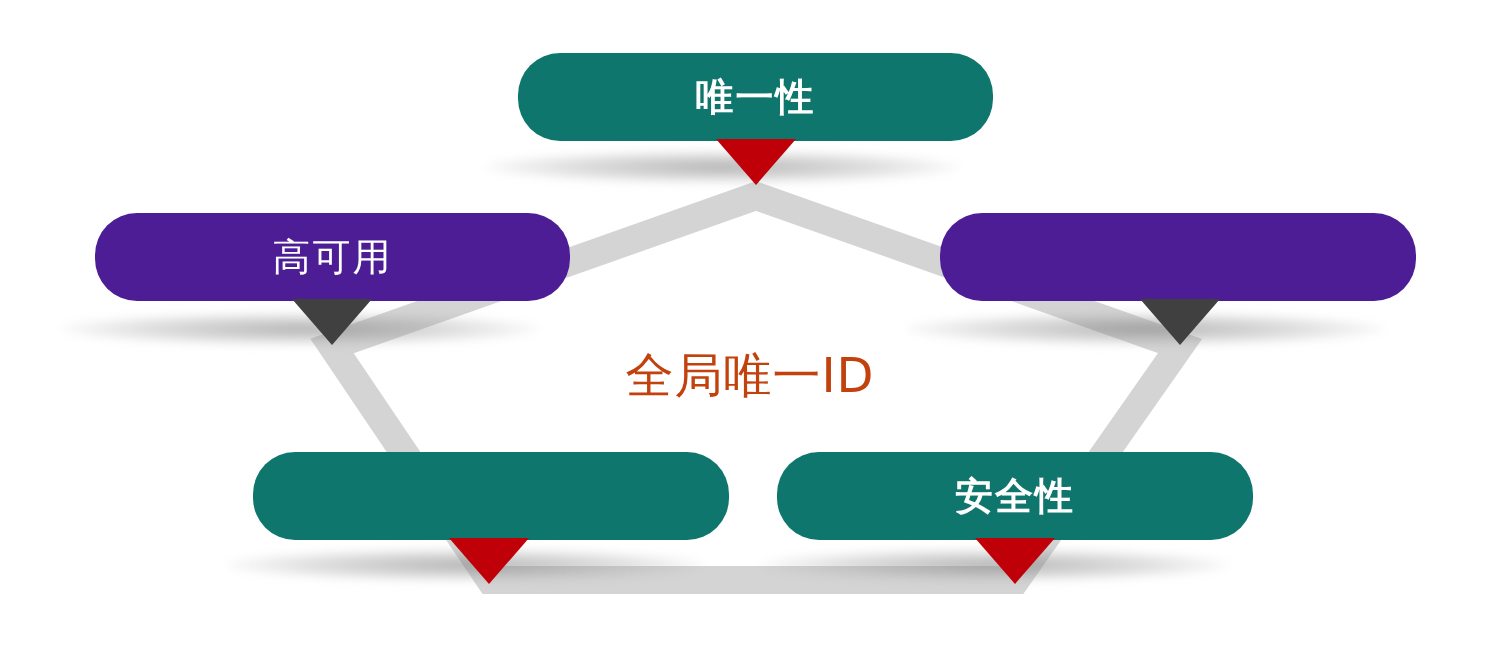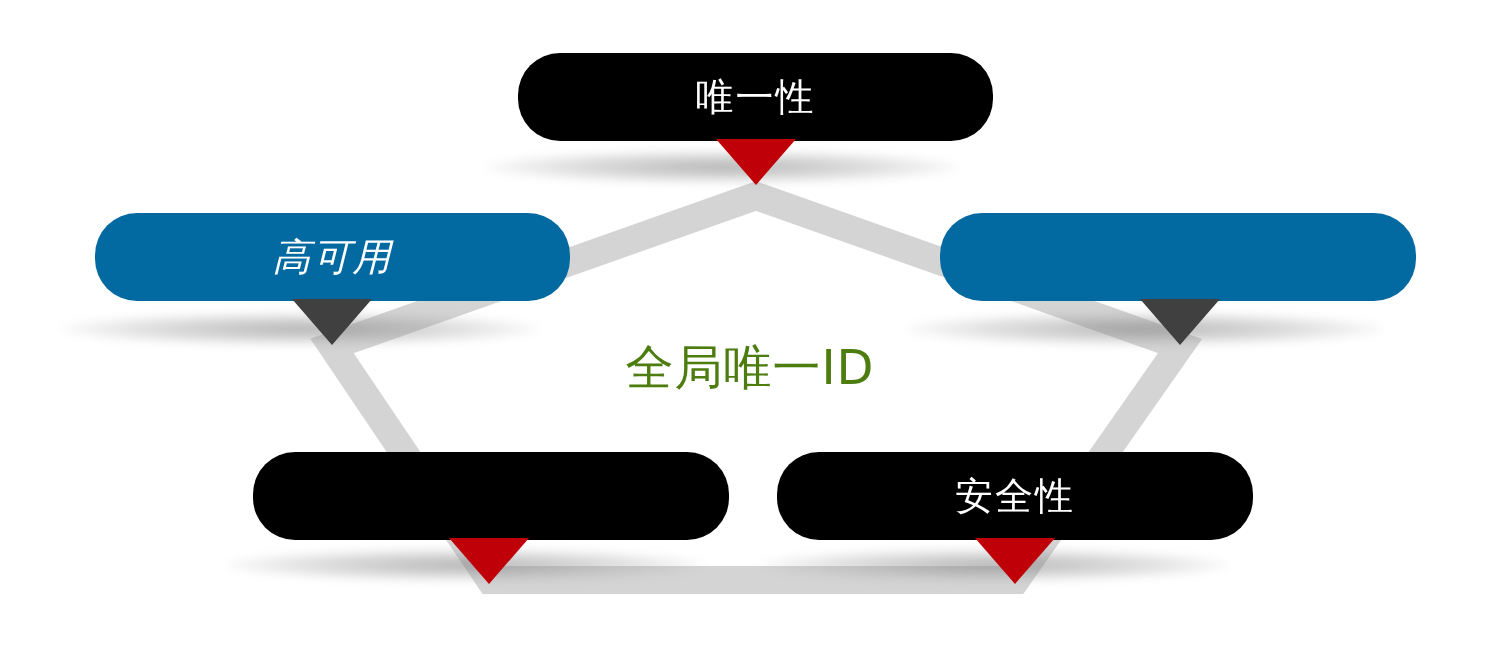--- a/index.html
+++ b/index.html
@@ -1,25 +1,25 @@
 <!DOCTYPE html>
 <html><head>
 <meta charset="utf-8">
 <style>
   html, body { margin:0; padding:0; background:#ffffff; }
   body { width:1501px; height:654px; position:relative; overflow:hidden; font-family:"DejaVu Sans","Liberation Sans",sans-serif; }
   .layer { position:absolute; left:0; top:0; width:1501px; height:654px; }
   .shadow { position:absolute; height:34px; border-radius:50%; background:radial-gradient(ellipse at center, rgba(120,120,120,0.55) 0%, rgba(160,160,160,0.35) 45%, rgba(255,255,255,0) 75%); filter:blur(4px); }
   .bubble { position:absolute; border-radius:42px; display:flex; align-items:center; justify-content:center; color:#ffffff; font-size:38px; letter-spacing:2px; }
   .bubble .tail { position:absolute; width:0; height:0; border-left:40px solid transparent; border-right:40px solid transparent; }
-  .red { background:#000000; }
-  .dark { background:#0369a1;font-style:italic; }
+  .red { background:#0f766e;font-weight:bold; }
+  .dark { background:#4c1d95; }
   .red .tail { border-top:46px solid #c00008; }
   .dark .tail { border-top:46px solid #404040; }
-  .center-title { position:absolute; left:580px; top:328px; width:340px; height:80px; display:flex; align-items:center; justify-content:center; font-size:48px; color:#4d7c0f; letter-spacing:1px; }
+  .center-title { position:absolute; left:580px; top:336px; width:340px; height:80px; display:flex; align-items:center; justify-content:center; font-size:48px; color:#c2410c; letter-spacing:1px; }
 </style>
 </head>
 <body>
 
 <svg class="layer" width="1501" height="654" viewBox="0 0 1501 654">
   <polygon points="756,196 332,346 490,580 1016,580 1180,346" fill="none" stroke="#d4d4d4" stroke-width="28" stroke-linejoin="miter"></polygon>
 </svg>
 
 <div class="shadow" style="left:485px;top:150px;width:475px;"></div>
 <div class="shadow" style="left:60px;top:312px;width:480px;"></div>

